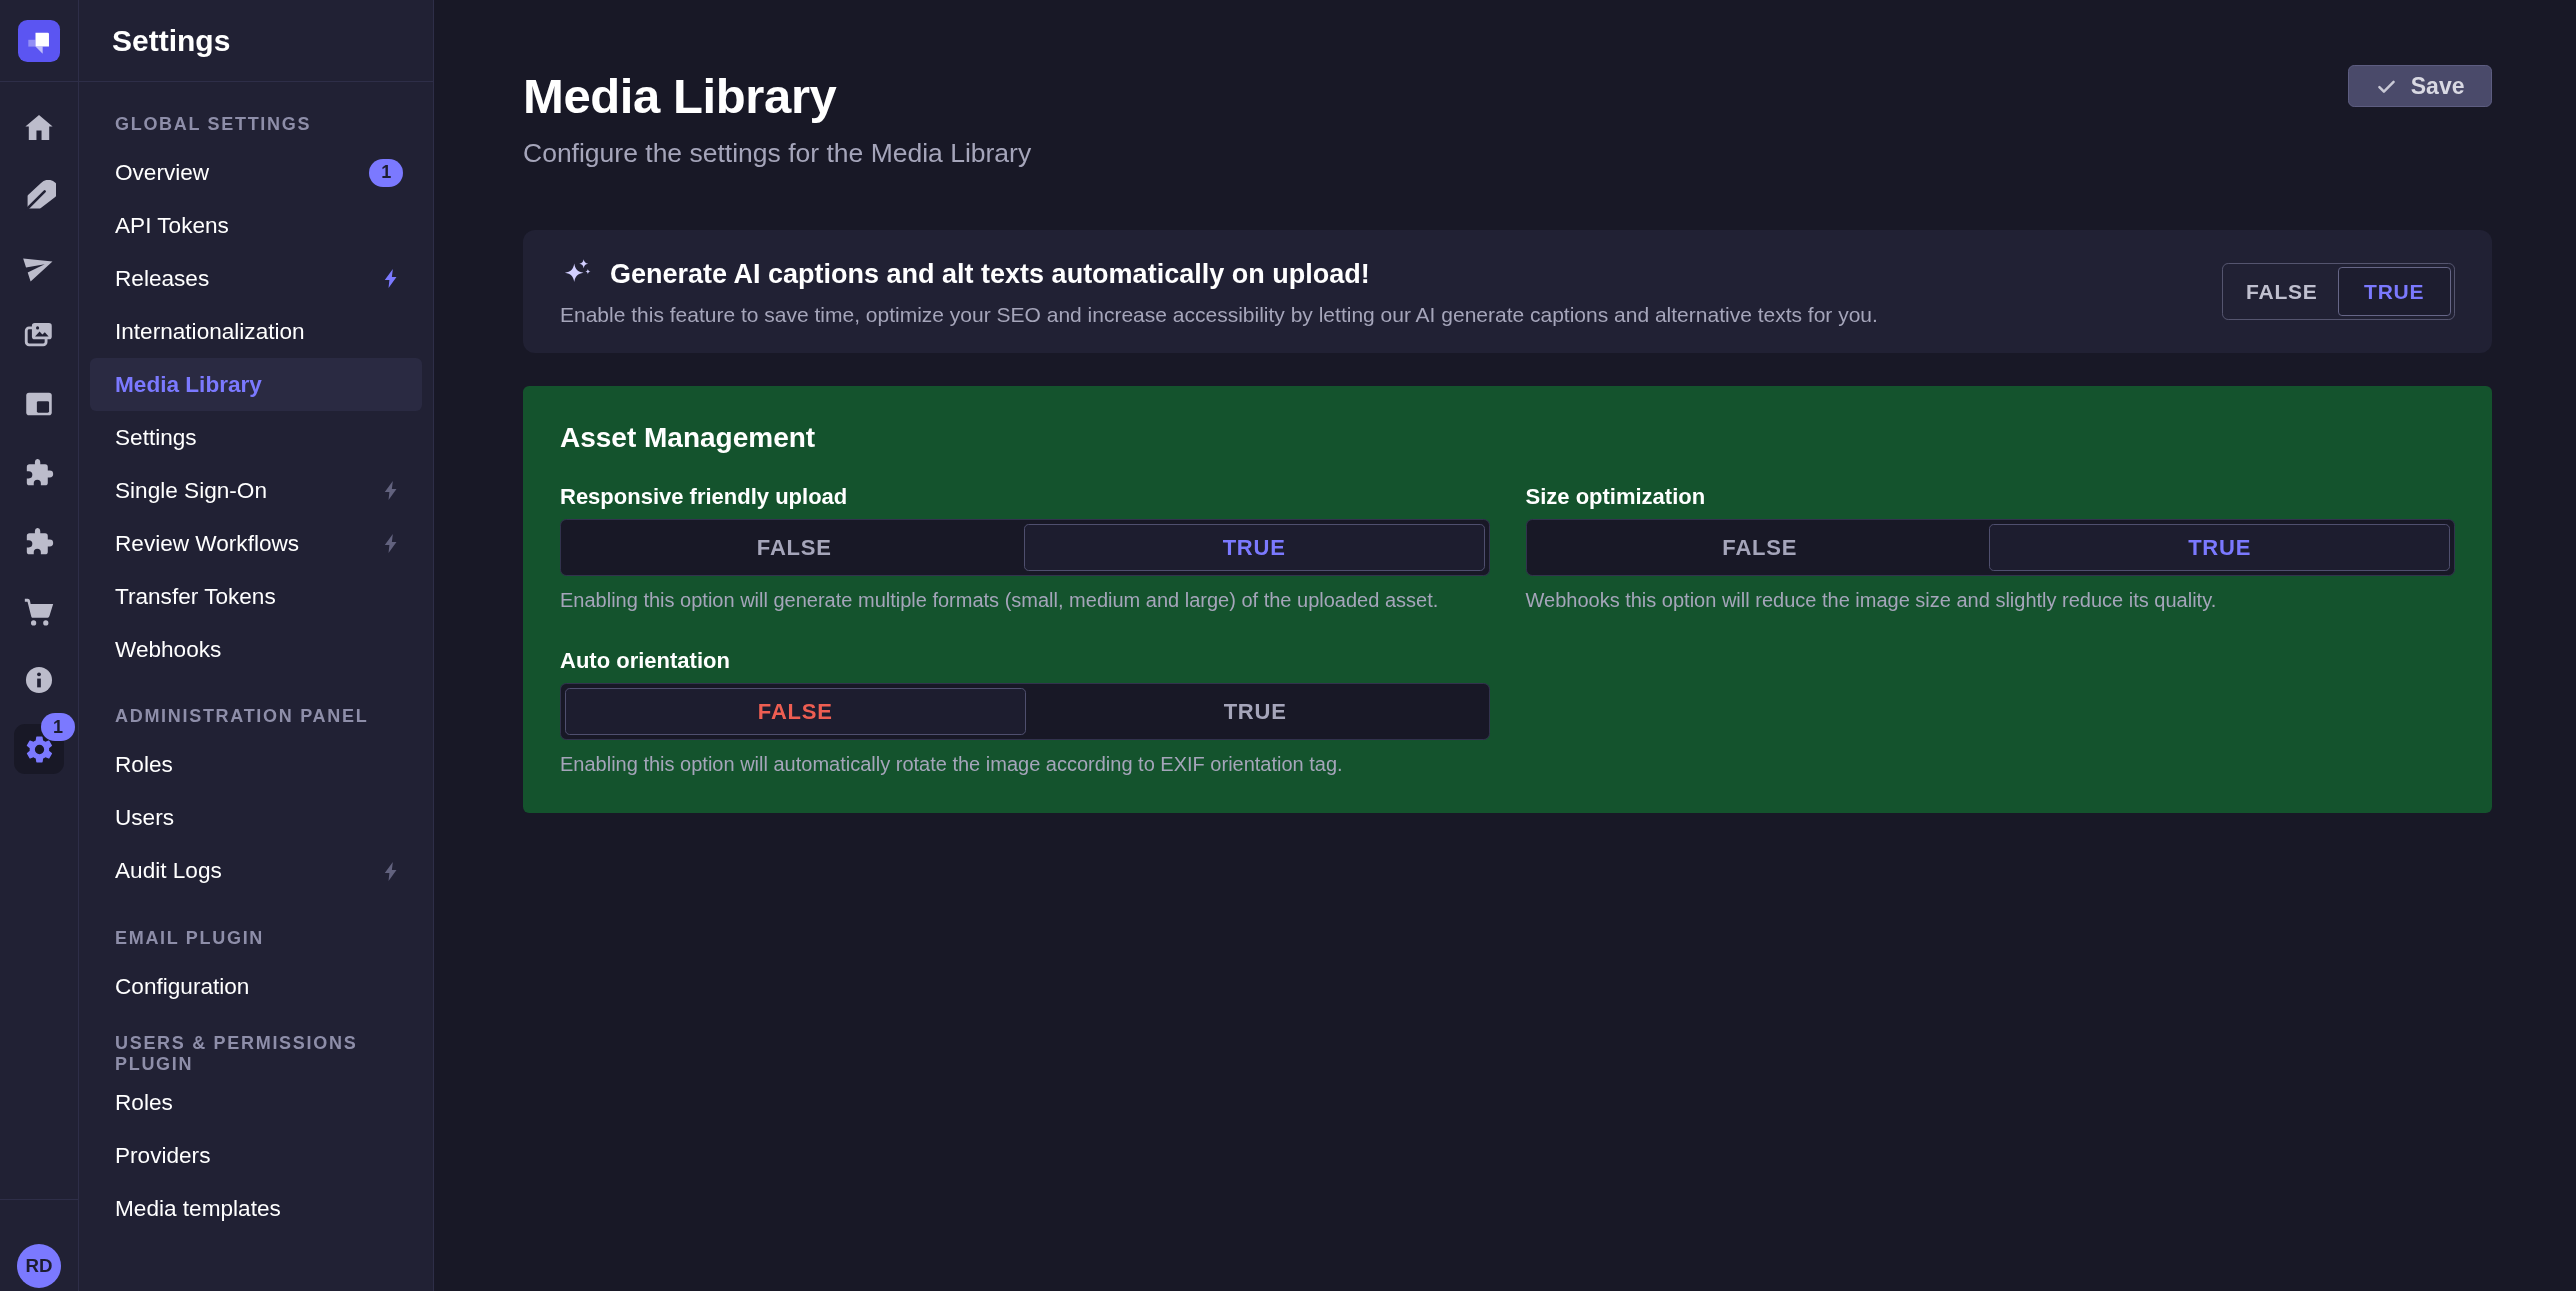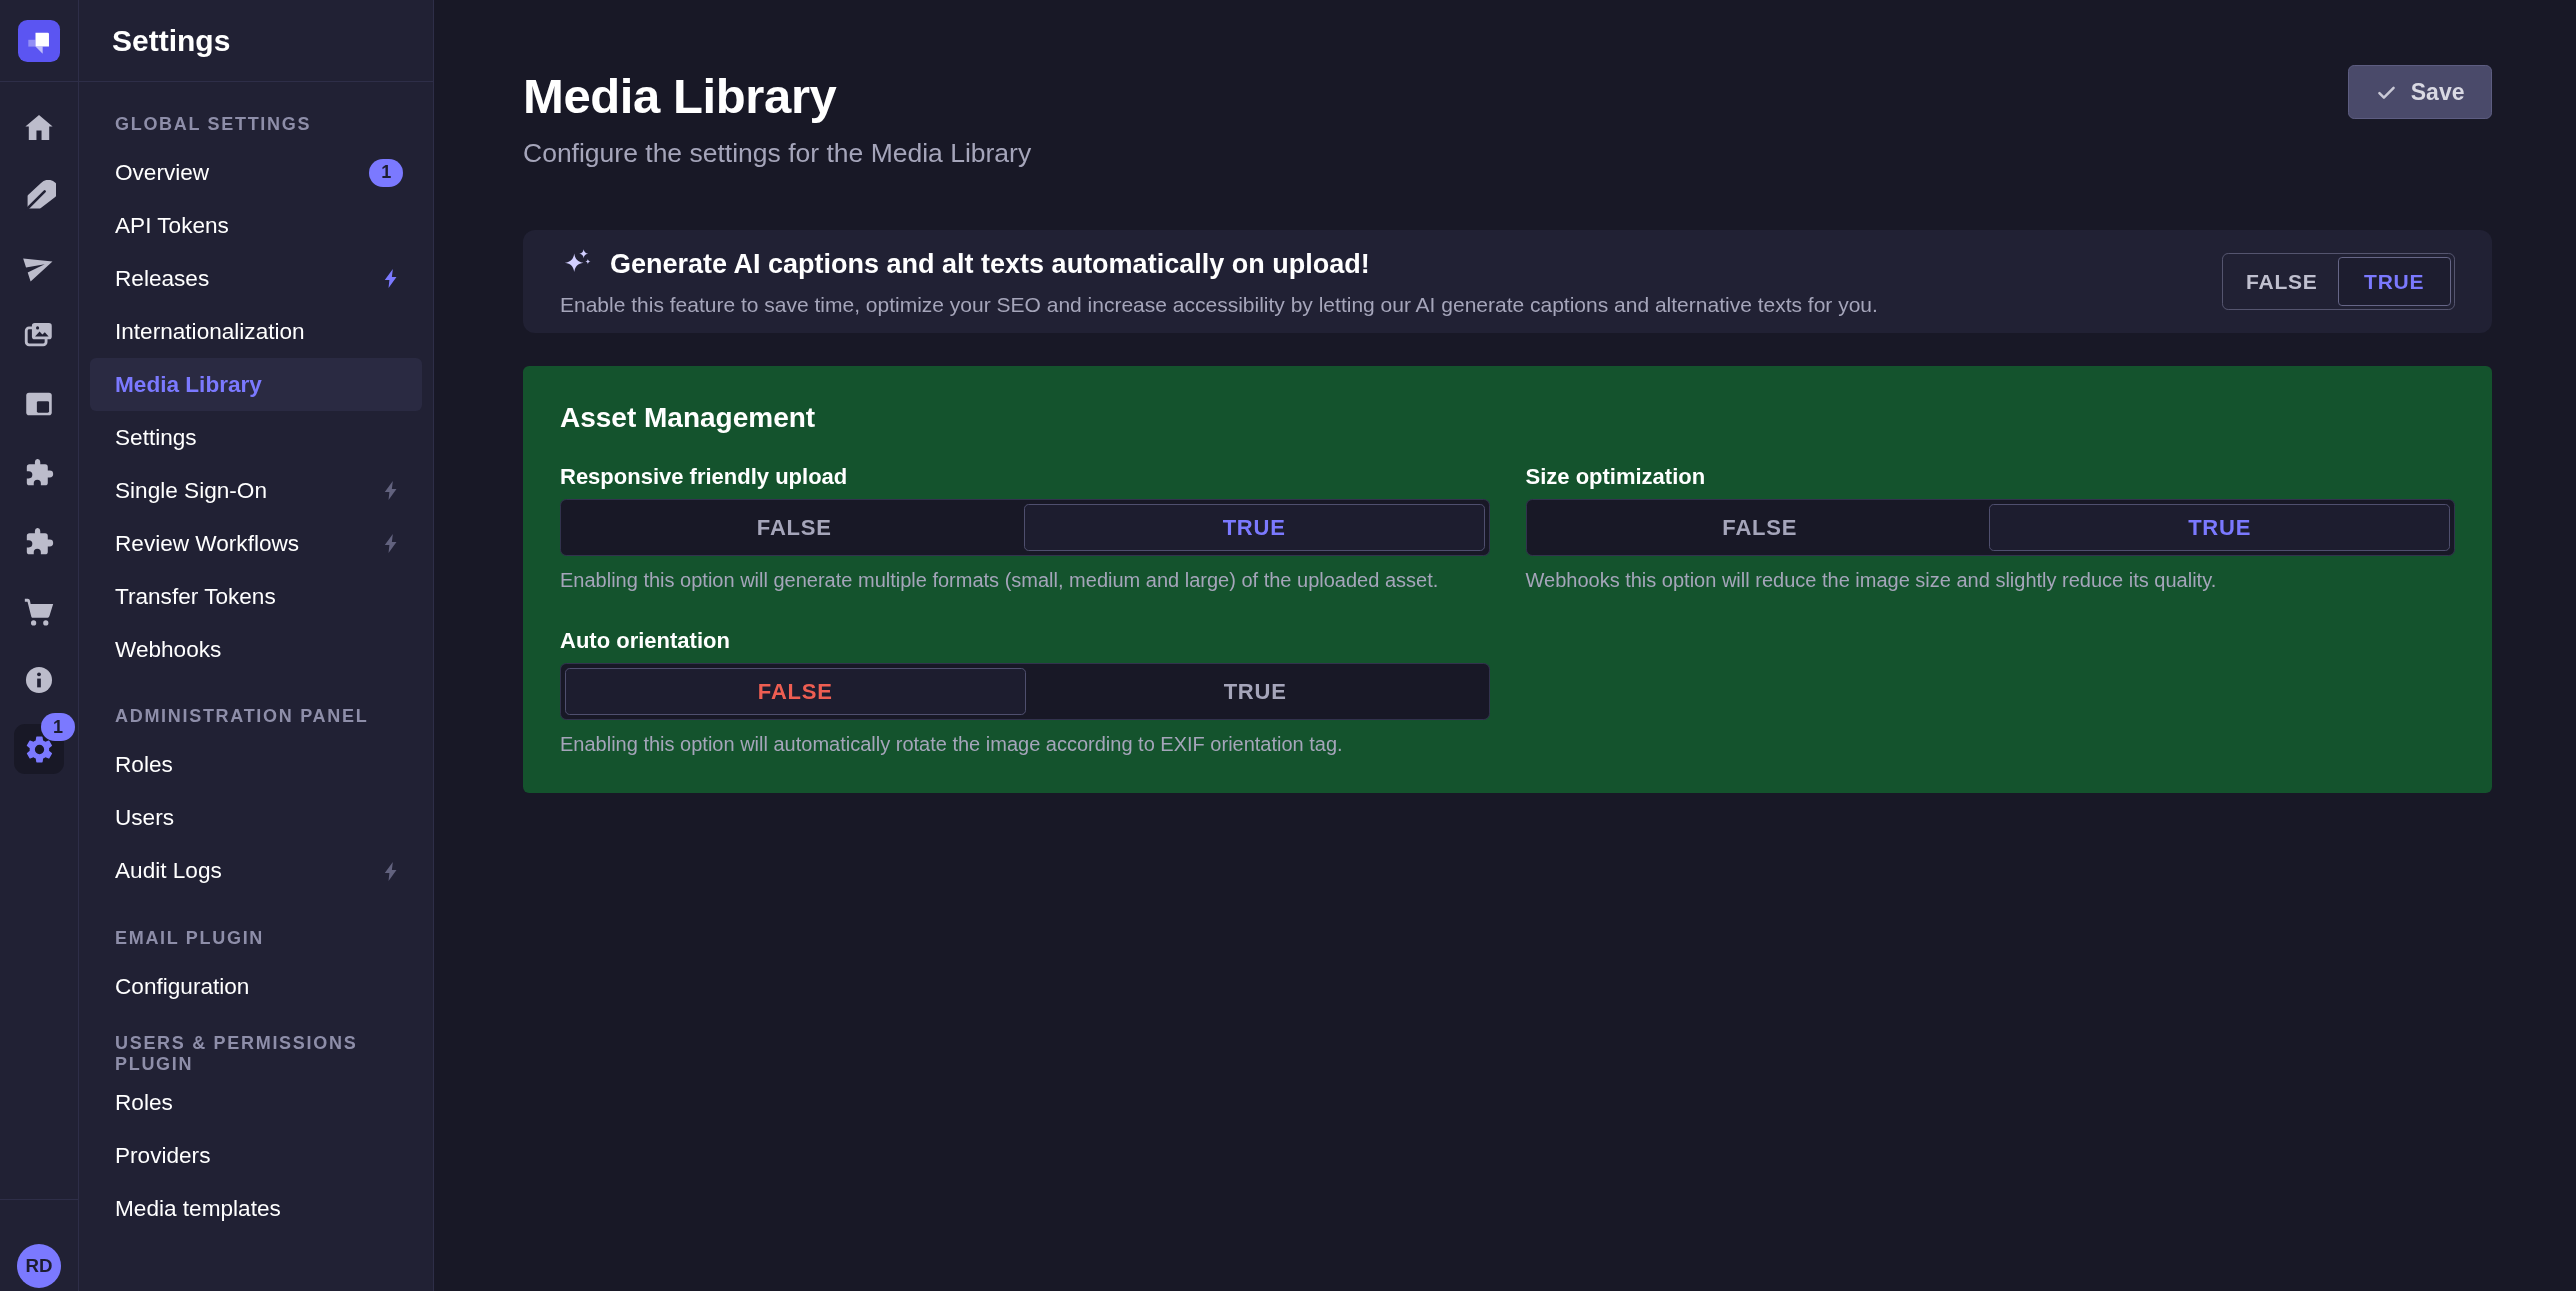--- a/index.html
+++ b/index.html
@@ -67,31 +67,31 @@
   .nav-item.active { background:#2a2a42; color:#7b79ff; font-weight:700; }
   .bolt { width:23px; height:23px; }
   .bolt.accent { color:#7b79ff; }
   .bolt.muted { color:#62627e; }
 
   
   .main { flex:1; position:relative; padding:68px 84px 0 89px; background:#181826; }
   .page-title { font-size:49px; font-weight:700; letter-spacing:-0.4px; }
   .page-subtitle { margin-top:14px; font-size:26.5px; color:#a5a5ba; }
   .save-btn {
-    position:absolute; top:65px; right:84px; height:54px; padding:0 26.5px;
+    position:absolute; top:65px; right:84px; height:42px; padding:0 26.5px;
     background:#4a4a6a; border:0.8px solid #5d5d81; border-radius:6.2px;
     color:#d9d9e3; font-size:23px; font-weight:700;
     display:flex; align-items:center; gap:12.5px; cursor:pointer;
     font-family:"Liberation Sans", sans-serif;
   }
   .save-btn svg { color:#c9c9d6; }
 
   
   .banner {
-    margin-top:61px; height:103px; background:#212134; border-radius:12px;
+    margin-top:61px; height:123px; background:#212134; border-radius:12px;
     display:flex; align-items:center; padding:0 37px;
   }
   .banner-left { flex:1; min-width:0; }
   .banner-title-row { display:flex; align-items:center; gap:14px; }
   .banner-title { font-size:27px; font-weight:700; }
   .banner-desc { margin-top:11px; font-size:21px; color:#a5a5ba; }
 
   .mini-toggle {
     width:233px; height:57px; border:0.8px solid #55556f; border-radius:6.2px;
     display:flex; padding:3.1px; flex-shrink:0;

